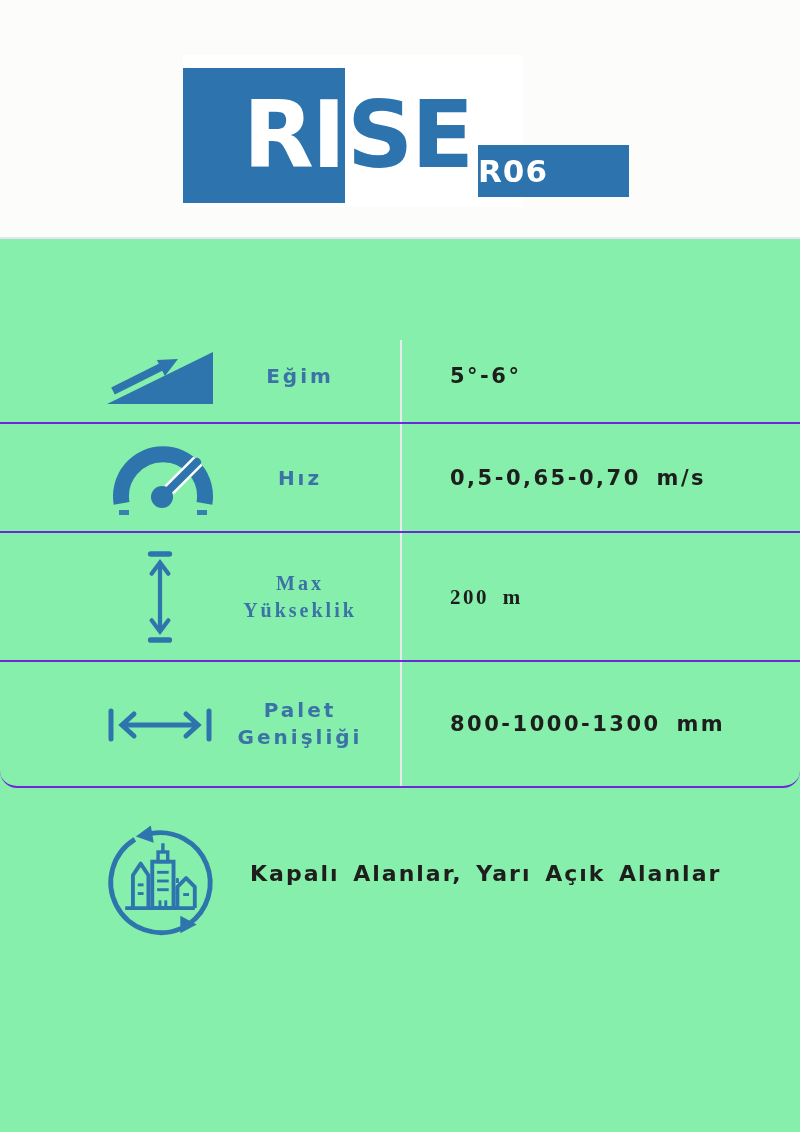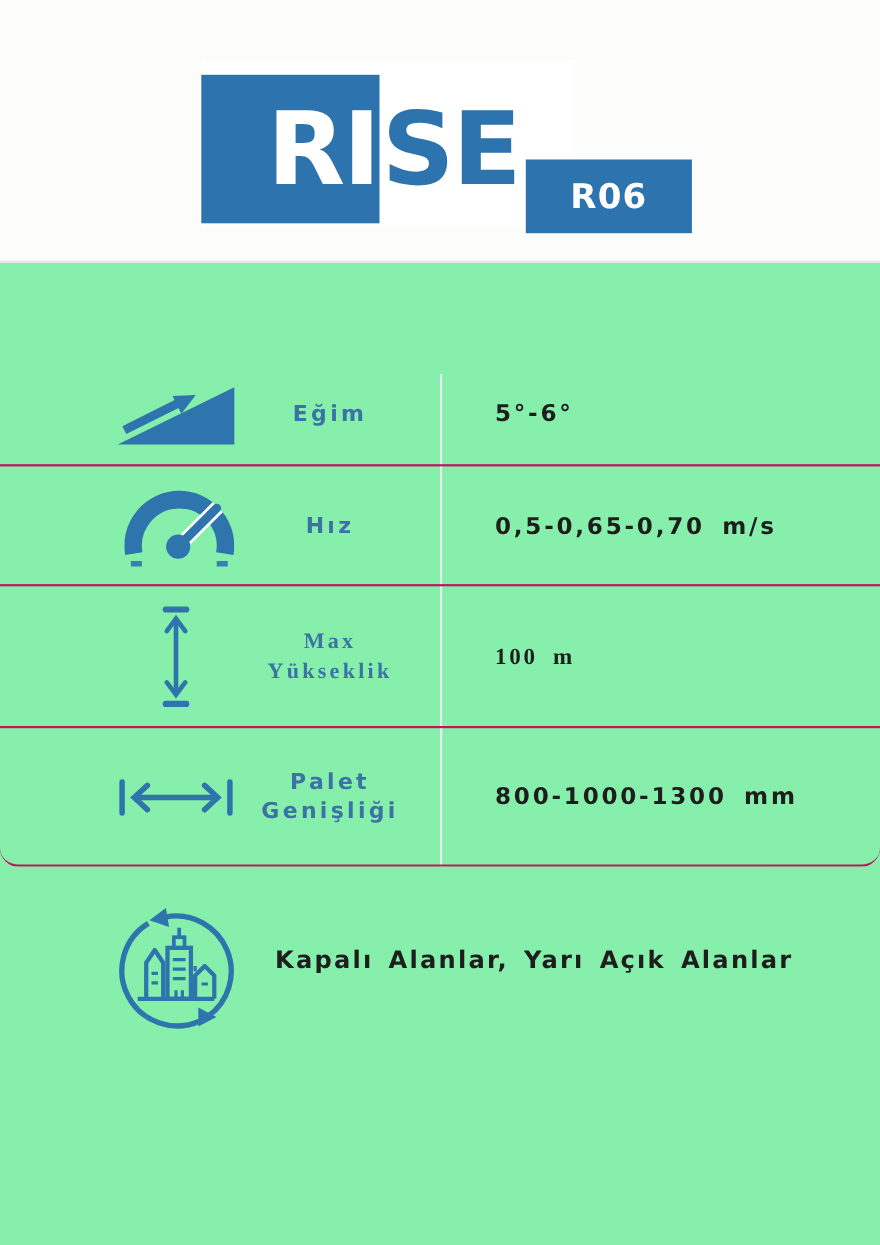--- a/index.html
+++ b/index.html
@@ -31,39 +31,39 @@
   .logo-ri-block span{
     color:#ffffff;font-size:92px;font-weight:700;letter-spacing:-2px;
     line-height:1;padding-right:1px;
   }
   .logo-se{
     position:absolute;left:347px;top:68px;height:135px;
     display:flex;align-items:center;
     color:#2d73ad;font-size:92px;font-weight:700;letter-spacing:-2px;line-height:1;
   }
   .model-badge{
-    position:absolute;left:478px;top:145px;width:151px;height:67px;
+    position:absolute;left:478px;top:145px;width:151px;height:52px;
     background:#2d73ad;
-    display:flex;align-items:center;justify-content:center;
+    display:flex;align-items:center;
   }
   .model-badge span{
     color:#ffffff;font-size:31px;font-weight:700;letter-spacing:1px;
   }
 
   
   .spec-table{
     position:relative;
     margin-top:91px;
     height:458px;
   }
   .v-divider{
     position:absolute;left:400px;top:10px;width:2px;height:448px;
     background:#e6ebf0;
   }
-  .spec-row{position:absolute;left:0;width:800px;border-bottom:2px solid #be185d;}
+  .spec-row{position:absolute;left:0;width:800px;border-bottom:2px solid #6d28d9;}
   .row-egim{top:0;height:92px;}
   .row-hiz{top:94px;height:107px;}
   .row-yukseklik{top:203px;height:127px;font-family:Liberation Serif, serif;}
   .row-palet{top:332px;height:124px;border-radius:17px;}
 
   .spec-label{
     position:absolute;left:216px;width:168px;top:50%;
     transform:translateY(-50%);
     text-align:center;
     color:#3c73a7;font-size:20px;font-weight:700;letter-spacing:3px;
@@ -153,21 +153,21 @@
       <div class="spec-value">5°-6°</div>
     </section>
 
     <section class="spec-row row-hiz">
       <div class="spec-label">Hız</div>
       <div class="spec-value">0,5-0,65-0,70 m/s</div>
     </section>
 
     <section class="spec-row row-yukseklik">
       <div class="spec-label">Max Yükseklik</div>
-      <div class="spec-value">100 m</div>
+      <div class="spec-value">200 m</div>
     </section>
 
     <section class="spec-row row-palet">
       <div class="spec-label">Palet Genişliği</div>
       <div class="spec-value">800-1000-1300 mm</div>
     </section>
   </main>
 
   <section class="usage">
     <svg class="usage-icon" viewBox="0 0 120 120" xmlns="http://www.w3.org/2000/svg">

